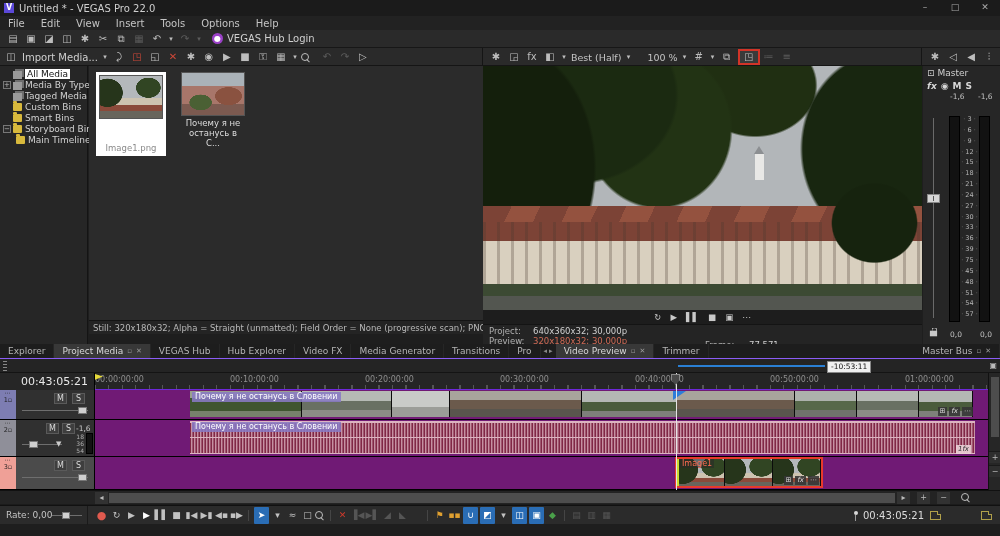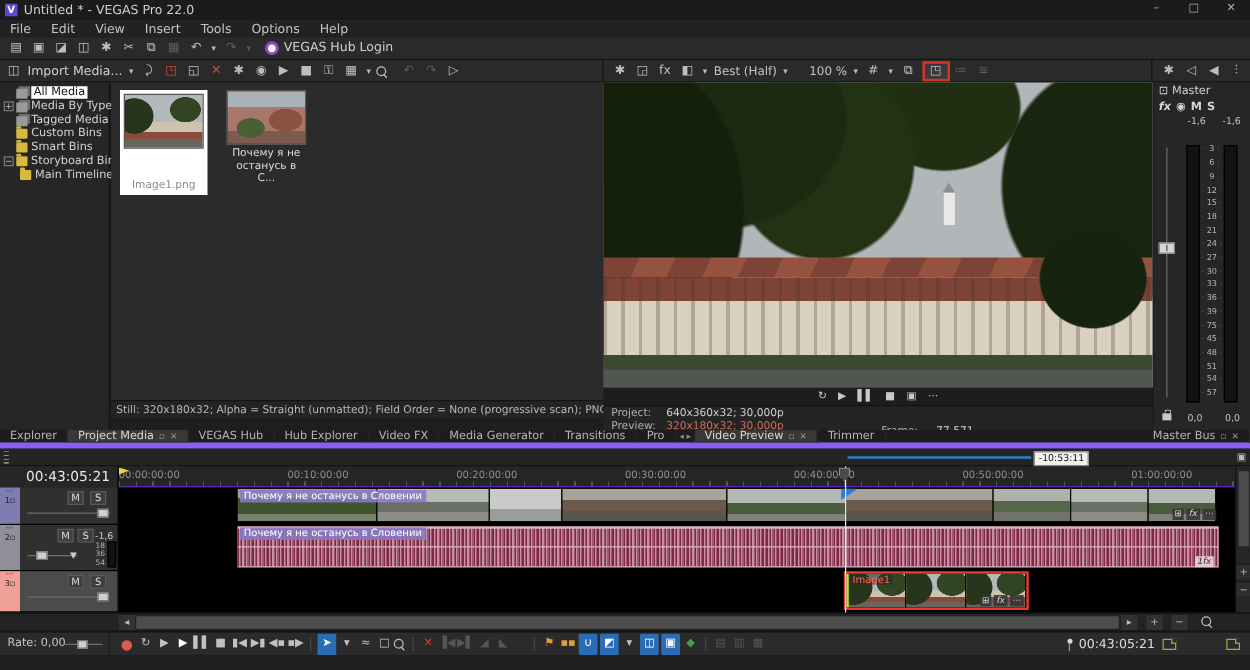--- a/index.html
+++ b/index.html
@@ -116,21 +116,21 @@
   .meter-bar { position:absolute; top:0; width:11px; height:206px; background:#121212; border:1px solid #000; }
   #bar-l { left:26px; } #bar-r { left:56px; }
   #scale-col { position:absolute; left:37px; top:0; width:19px; height:206px; display:flex; flex-direction:column; }
   .scale-num { flex:1; font-size:6.5px; color:#b5b5b5; text-align:center; line-height:1; }
   .scale-num::before { content:"· "; color:#666; } .scale-num::after { content:" ·"; color:#666; }
   #mb-bottom { position:absolute; left:0; top:264px; width:77px; height:12px; font-size:7.5px; color:#c2c2c2; }
   #mb-lock { position:absolute; left:6px; top:-4px; transform:scale(0.8); }
   #val-l { position:absolute; left:27px; } #val-r { position:absolute; left:57px; }
 
   
-  #tabbar { position:absolute; left:0; top:344px; width:1000px; height:15px; background:#1d1d1d; border-bottom:5px solid #8b5cf6; display:flex; }
+  #tabbar { position:absolute; left:0; top:344px; width:1000px; height:15px; background:#1d1d1d; border-bottom:1px solid #8b5cf6; display:flex; }
   .tab { display:flex; align-items:center; padding:0 8px; font-size:9px; color:#b5b5b5; border-right:1px solid #262626; white-space:nowrap; }
   .tab.active { background:#383838; color:#d8d8d8; }
   .tab .tab-pin,.tab .tab-x { display:none; font-size:7px; color:#999; margin-left:4px; }
   .tab.active .tab-pin,.tab.active .tab-x,.tab.wc .tab-pin,.tab.wc .tab-x { display:inline; }
   #tab-scroll { display:flex; align-items:center; gap:2px; font-size:7px; color:#8a8a8a; padding:0 3px; }
   #tabs-right { margin-left:auto; display:flex; }
 
   
   #timeline { position:absolute; left:0; top:359px; width:1000px; height:146px; background:#1b1b1b; }
   #tl-overview { position:absolute; left:0; top:0; width:1000px; height:14px; background:#242424; border-bottom:1px solid #141414; }
@@ -162,21 +162,21 @@
   .tk-slider { position:absolute; left:22px; top:20px; width:66px; height:1px; background:#6e6e6e; }
   .tk-handle { position:absolute; top:-3px; width:9px; height:7px; background:#cfcfcf; border:1px solid #777; }
   #track1 .tk-handle,#track3 .tk-handle { left:56px; }
   #track2 .tk-slider { width:40px; top:24px; }
   #track2 .tk-handle { left:7px; }
   #t2-drop { position:absolute; left:56px; top:20px; font-size:7px; color:#ccc; }
   #t2-gain { position:absolute; left:76px; top:4px; font-size:7.5px; color:#c8c8c8; }
   #t2-marks { position:absolute; left:70px; top:13px; width:14px; font-size:6px; color:#b0b0b0; text-align:right; line-height:7px; }
   #t2-meter { position:absolute; left:86px; top:13px; width:7px; height:21px; background:#121212; border:1px solid #000; }
 
-  .track-body { position:absolute; left:95px; top:0; width:893px; height:100%; border-bottom:1px solid #000; background:#000000; }
+  .track-body { position:absolute; left:95px; top:0; width:893px; height:100%; border-bottom:1px solid #000; background:#701a75; }
   .event { position:absolute; top:1px; bottom:2px; overflow:hidden; }
   #ev-video { left:95px; width:785px; display:flex; }
   .seg { height:100%; border-right:1px solid #0b0b0b; flex:none; }
   .sg-a{background:linear-gradient(#9aa08f 0 28%,#3f5530 28% 78%,#77816c 78%)}
   .sg-b{background:linear-gradient(#b6bab5 0 40%,#697063 40% 72%,#8b8d86 72%)}
   .sg-c{background:linear-gradient(#c9cbc8 0 62%,#9b9d98 62%)}
   .sg-d{background:linear-gradient(#a8a49c 0 34%,#6b5a4c 34% 70%,#59554d 70%)}
   .sg-e{background:linear-gradient(#b4b8b4 0 44%,#4a5c3c 44% 78%,#7e807a 78%)}
   .sg-f{background:linear-gradient(#adb2ac 0 38%,#57684a 38% 72%,#70726c 72%)}
   .ev-label { position:absolute; left:2px; top:1px; background:rgba(137,122,196,0.88); color:#fff; font-size:8px; line-height:10px; padding:0 3px; white-space:nowrap; z-index:3; }

